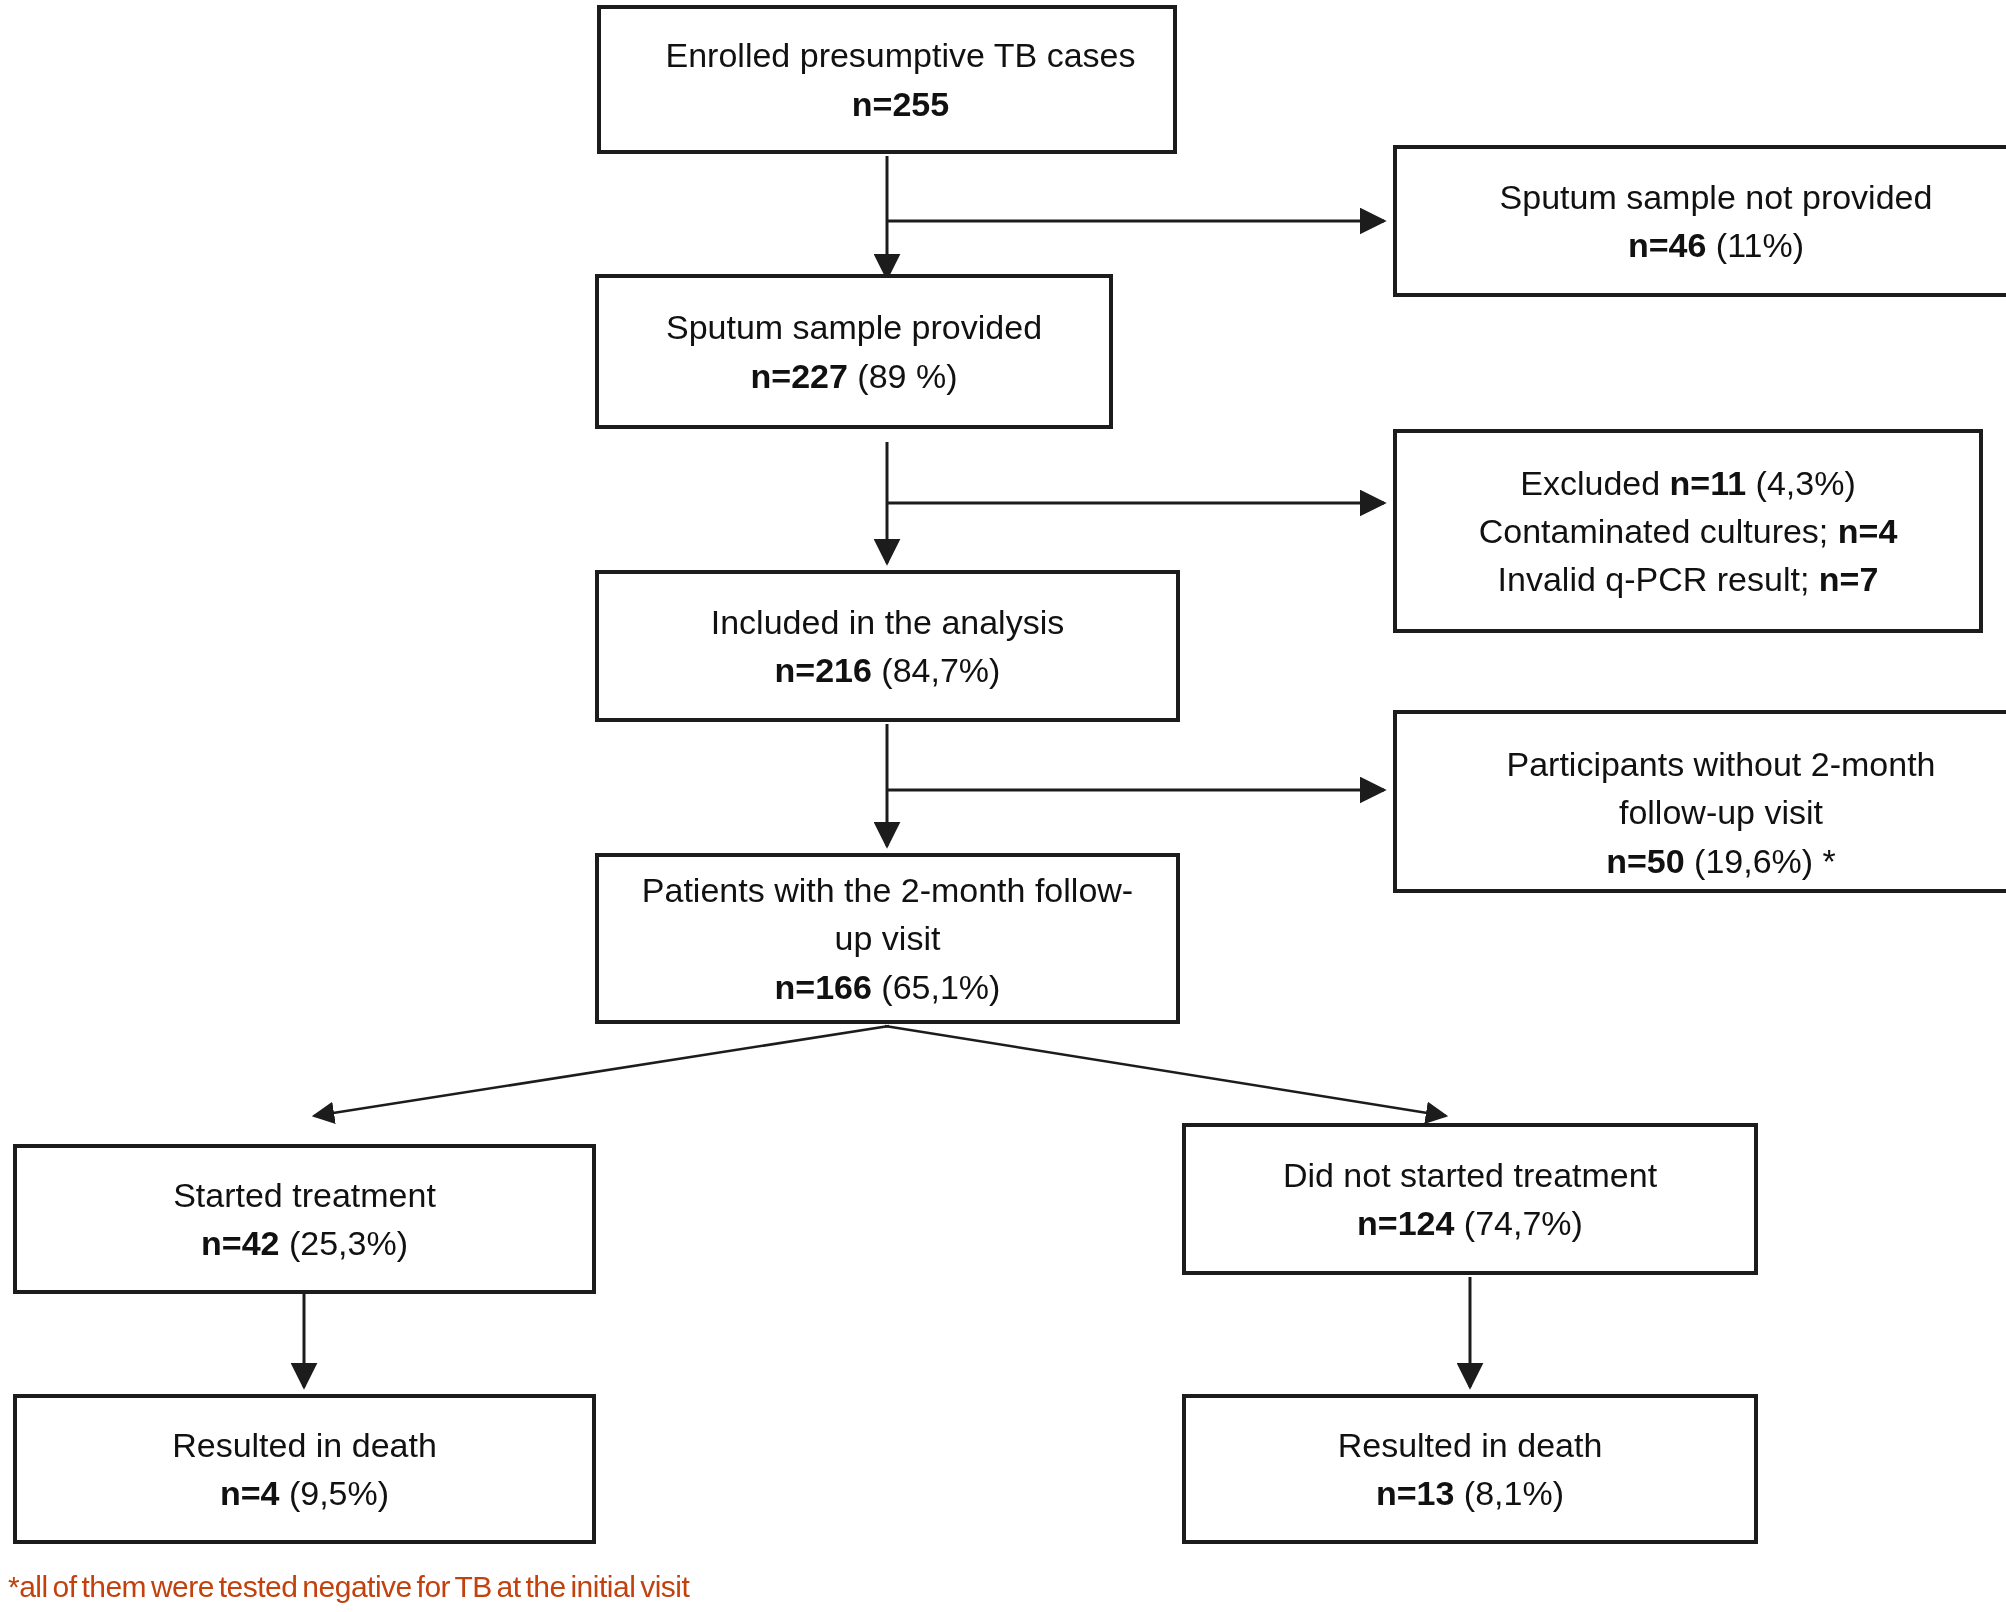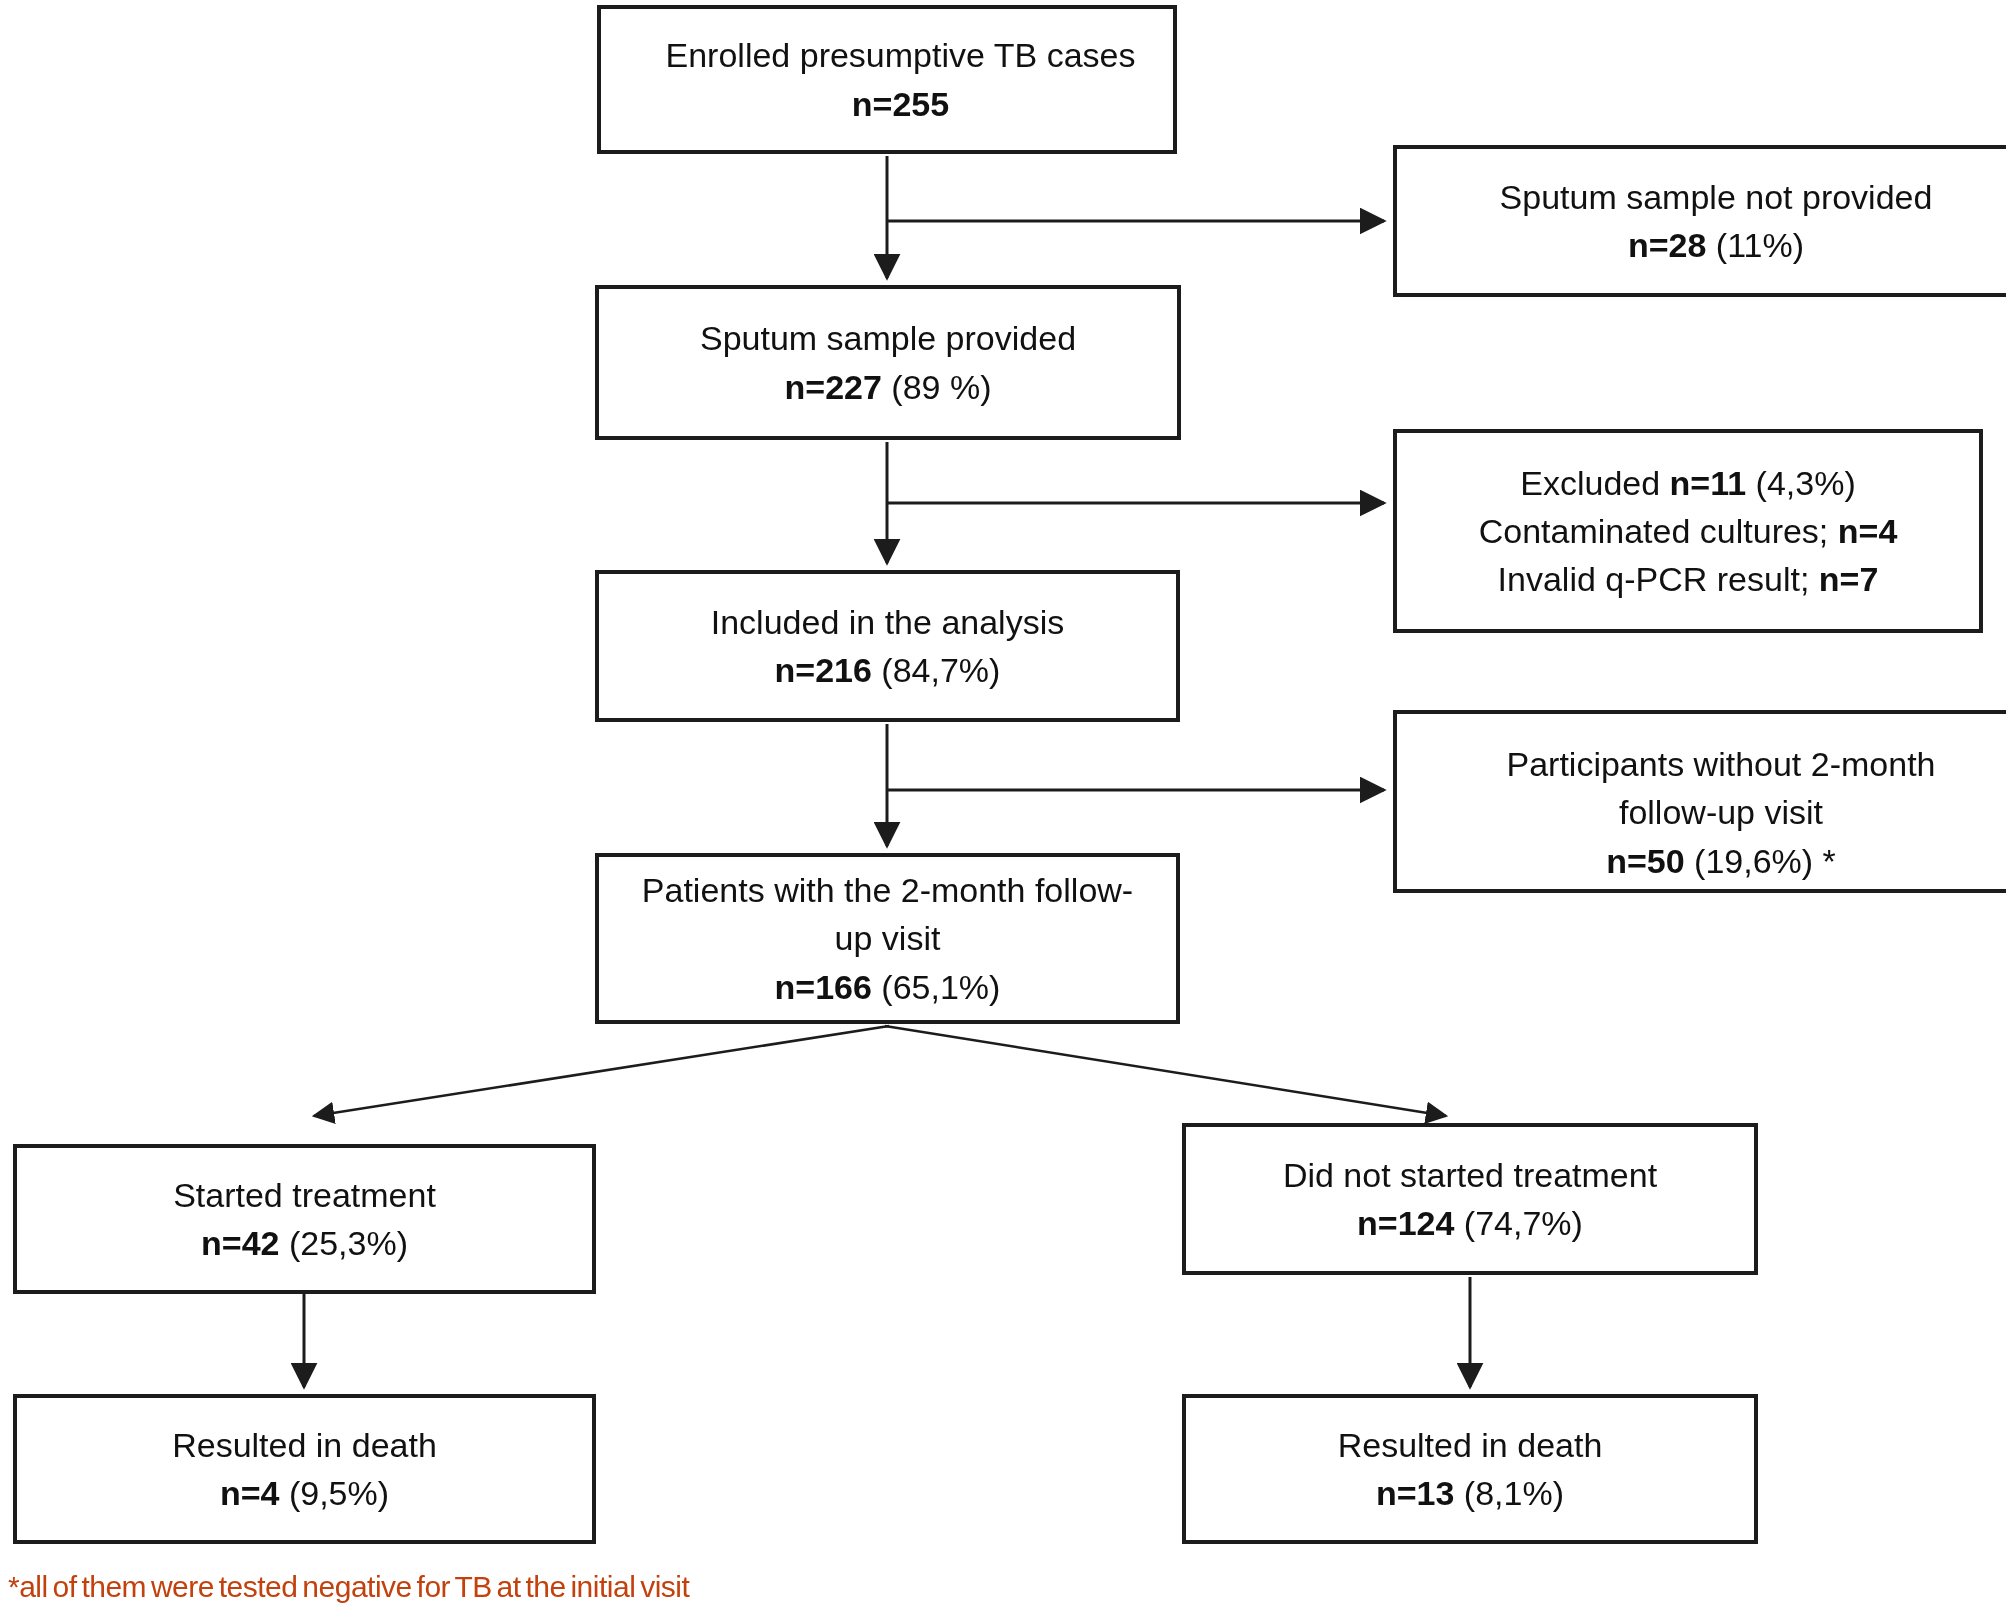--- a/index.html
+++ b/index.html
@@ -34,21 +34,21 @@
     text-align: center;
     font-size: 34px;
     line-height: 1.42;
     padding: 4px 14px;
   }
   .box .bold { font-weight: bold; }
   .box-line { white-space: pre-wrap; }
 
   
   .b-enrolled        { left: 597px;  top: 5px;    width: 580px; height: 149px; padding-left: 41px; }
-  .b-sputum          { left: 595px;  top: 285px;  width: 586px; height: 155px; text-align: center; }
+  .b-sputum          { left: 595px;  top: 274px;  width: 518px; height: 155px; text-align: center; }
   .b-included        { left: 595px;  top: 570px;  width: 585px; height: 152px; }
   .b-followup        { left: 595px;  top: 853px;  width: 585px; height: 171px; }
   
   .b-nosputum        { left: 1393px; top: 145px;  width: 646px; height: 152px; }
   .b-excluded        { left: 1393px; top: 429px;  width: 590px; height: 204px; }
   .b-nofollowup      { left: 1393px; top: 710px;  width: 656px; height: 183px; justify-content: flex-end; }
   
   .b-treated         { left: 13px;   top: 1144px; width: 583px; height: 150px; }
   .b-untreated       { left: 1182px; top: 1123px; width: 576px; height: 152px; }
   .b-death-treated   { left: 13px;   top: 1394px; width: 583px; height: 150px; }
@@ -98,21 +98,21 @@
       <line x1="1470" y1="1277" x2="1470" y2="1387" marker-end="url(#ah)"></line>
     </g>
   </svg>
 
   <div class="box b-enrolled">
       <div class="box-line"><span>Enrolled presumptive TB cases</span></div>
       <div class="box-line"><span class="bold">n=255</span></div>
     </div>
   <div class="box b-nosputum">
       <div class="box-line"><span>Sputum sample not provided</span></div>
-      <div class="box-line"><span class="bold">n=28</span><span> (11%)</span></div>
+      <div class="box-line"><span class="bold">n=46</span><span> (11%)</span></div>
     </div>
   <div class="box b-sputum">
       <div class="box-line"><span>Sputum sample provided</span></div>
       <div class="box-line"><span class="bold">n=227</span><span> (89 %)</span></div>
     </div>
   <div class="box b-excluded">
       <div class="box-line"><span>Excluded </span><span class="bold">n=11</span><span> (4,3%)</span></div>
       <div class="box-line"><span>Contaminated cultures; </span><span class="bold">n=4</span></div>
       <div class="box-line"><span>Invalid q-PCR result; </span><span class="bold">n=7</span></div>
     </div>

